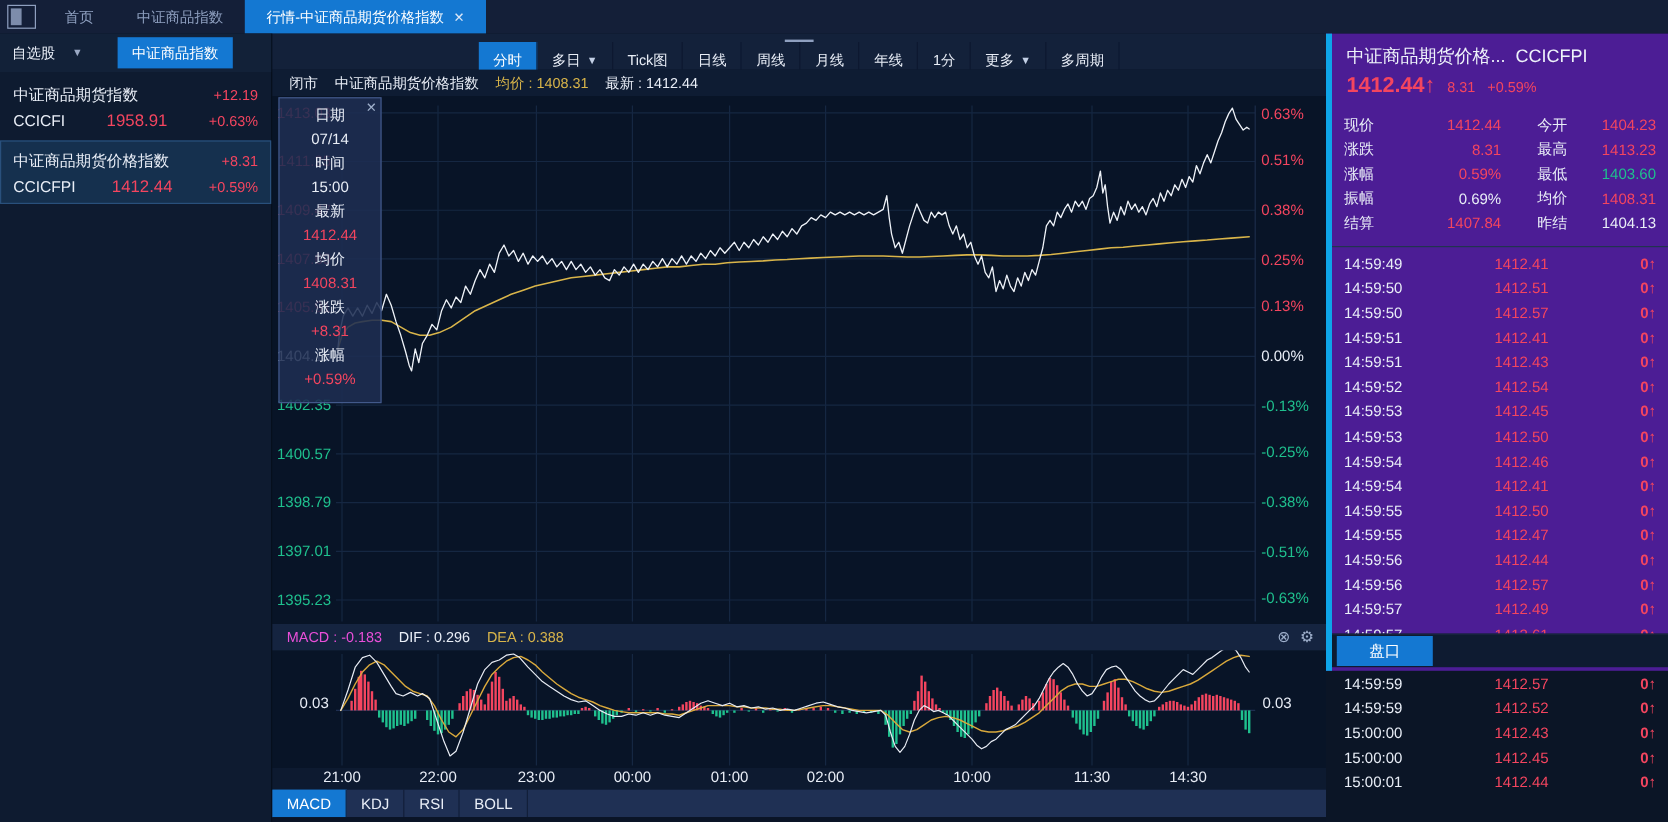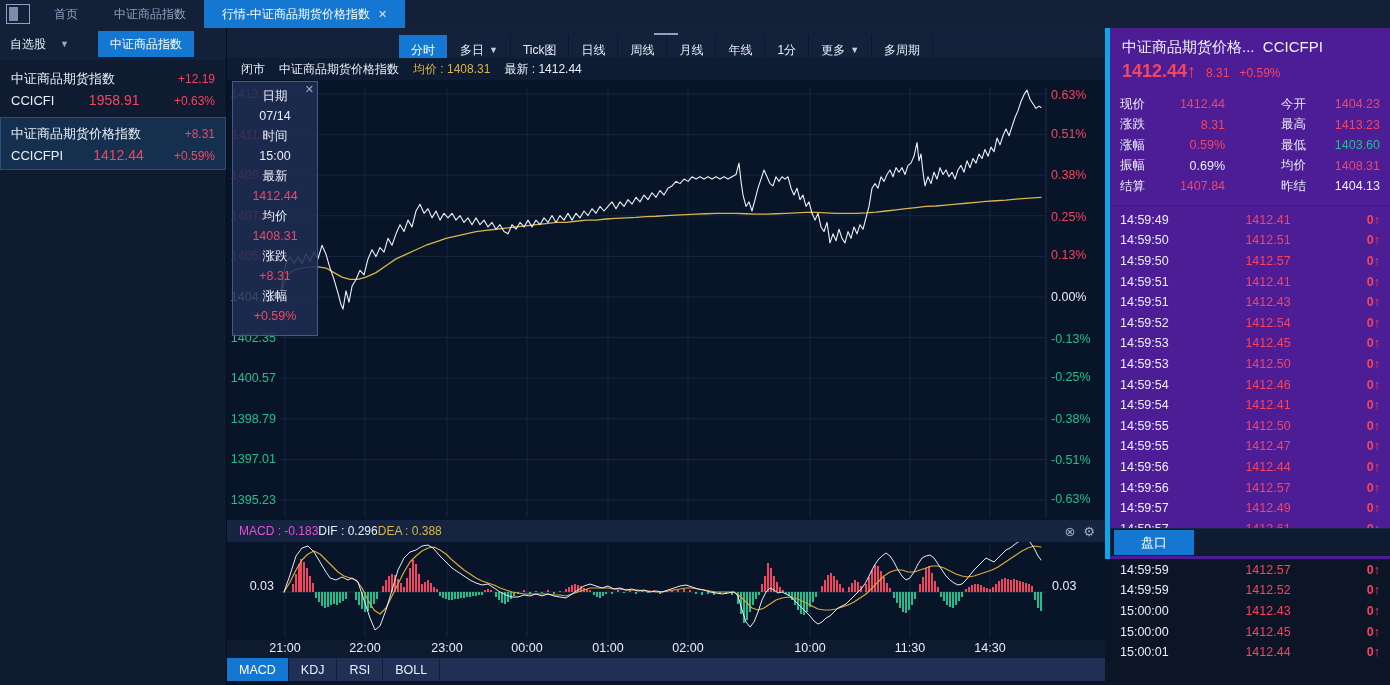--- a/index.html
+++ b/index.html
@@ -38,37 +38,37 @@
   #statusbar{position:absolute;left:227px;top:58px;width:878px;height:22px;background:#0e1c33;display:flex;align-items:center;gap:14px;padding-left:14px;box-sizing:border-box;}
   
   #chartzone{position:absolute;left:227px;top:80px;width:878px;height:440px;background:#081427;}
   #mainsvg{position:absolute;left:226px;top:80px;}
   
   #tooltip{position:absolute;left:232px;top:81px;width:86px;height:255px;background:rgba(30,46,82,.88);
     border:1px solid #42598a;box-sizing:border-box;text-align:center;padding-top:4px;z-index:5;}
   #tooltip .row{height:20px;line-height:20px;font-size:12.5px;}
   #tooltip .x{position:absolute;right:3px;top:1px;color:#9fb0cc;font-size:11px;}
   
-  #macdhead{position:absolute;left:227px;top:520px;width:878px;height:22px;background:#152440;display:flex;align-items:center;padding-left:12px;box-sizing:border-box;}
+  #macdhead{position:absolute;left:227px;top:520px;width:878px;height:22px;background:#152440;display:flex;align-items:center;gap:14px;padding-left:12px;box-sizing:border-box;}
   #macdhead .icons{margin-left:auto;margin-right:10px;display:flex;gap:8px;color:#9fb0cc;font-size:13px;}
   
   #macdzone{position:absolute;left:227px;top:542px;width:878px;height:98px;background:#081427;}
   #xaxisrow{position:absolute;left:227px;top:640px;width:878px;height:18px;background:#0d1a30;}
   
   #indtabs{position:absolute;left:227px;top:658px;width:878px;height:23px;background:#1f3054;display:flex;align-items:stretch;}
   .itab{display:flex;align-items:center;padding:0 12px;color:#e9eef7;border-right:1px solid #121f3a;font-size:12.5px;}
   .itab.active{background:#1478d2;color:#fff;padding-left:12px;}
   #bottomstrip{position:absolute;left:227px;top:681px;width:878px;height:4px;background:#0a1426;}
   
   #rpanel{position:absolute;left:1105px;top:28px;width:285px;height:531px;background:#4c1d95;border-left:5px solid #0ea5e9;box-sizing:border-box;}
   #rp-title{padding:10px 0 0 12px;font-size:15px;color:#eef3fa;white-space:nowrap;}
   #rp-priceline{padding:4px 0 6px 12px;display:flex;align-items:baseline;gap:10px;}
   #rp-big{font-size:18px;font-weight:bold;}
   #details{padding:6px 10px 4px 10px;}
-  .drow{display:flex;height:20.5px;align-items:center;font-size:12.5px;gap:26px;}
+  .drow{display:flex;height:20.5px;align-items:center;font-size:12.5px;}
   .drow .lbl{width:46px;color:#e9eef7;}
   .drow .val{width:85px;text-align:right;}
   .drow .lbl2{width:46px;margin-left:30px;color:#e9eef7;}
   .drow .val2{flex:1;text-align:right;}
   #rp-div{height:1px;background:#223350;margin:4px 0 2px 0;}
   #ticks{padding:2px 10px 0 10px;}
   .trow{display:flex;height:20.6px;align-items:center;font-size:12.5px;}
   .trow .tt{width:70px;color:#e9eef7;}
   .trow .tp{flex:1;text-align:center;}
   .trow .tv{width:34px;text-align:right;font-weight:bold;}

